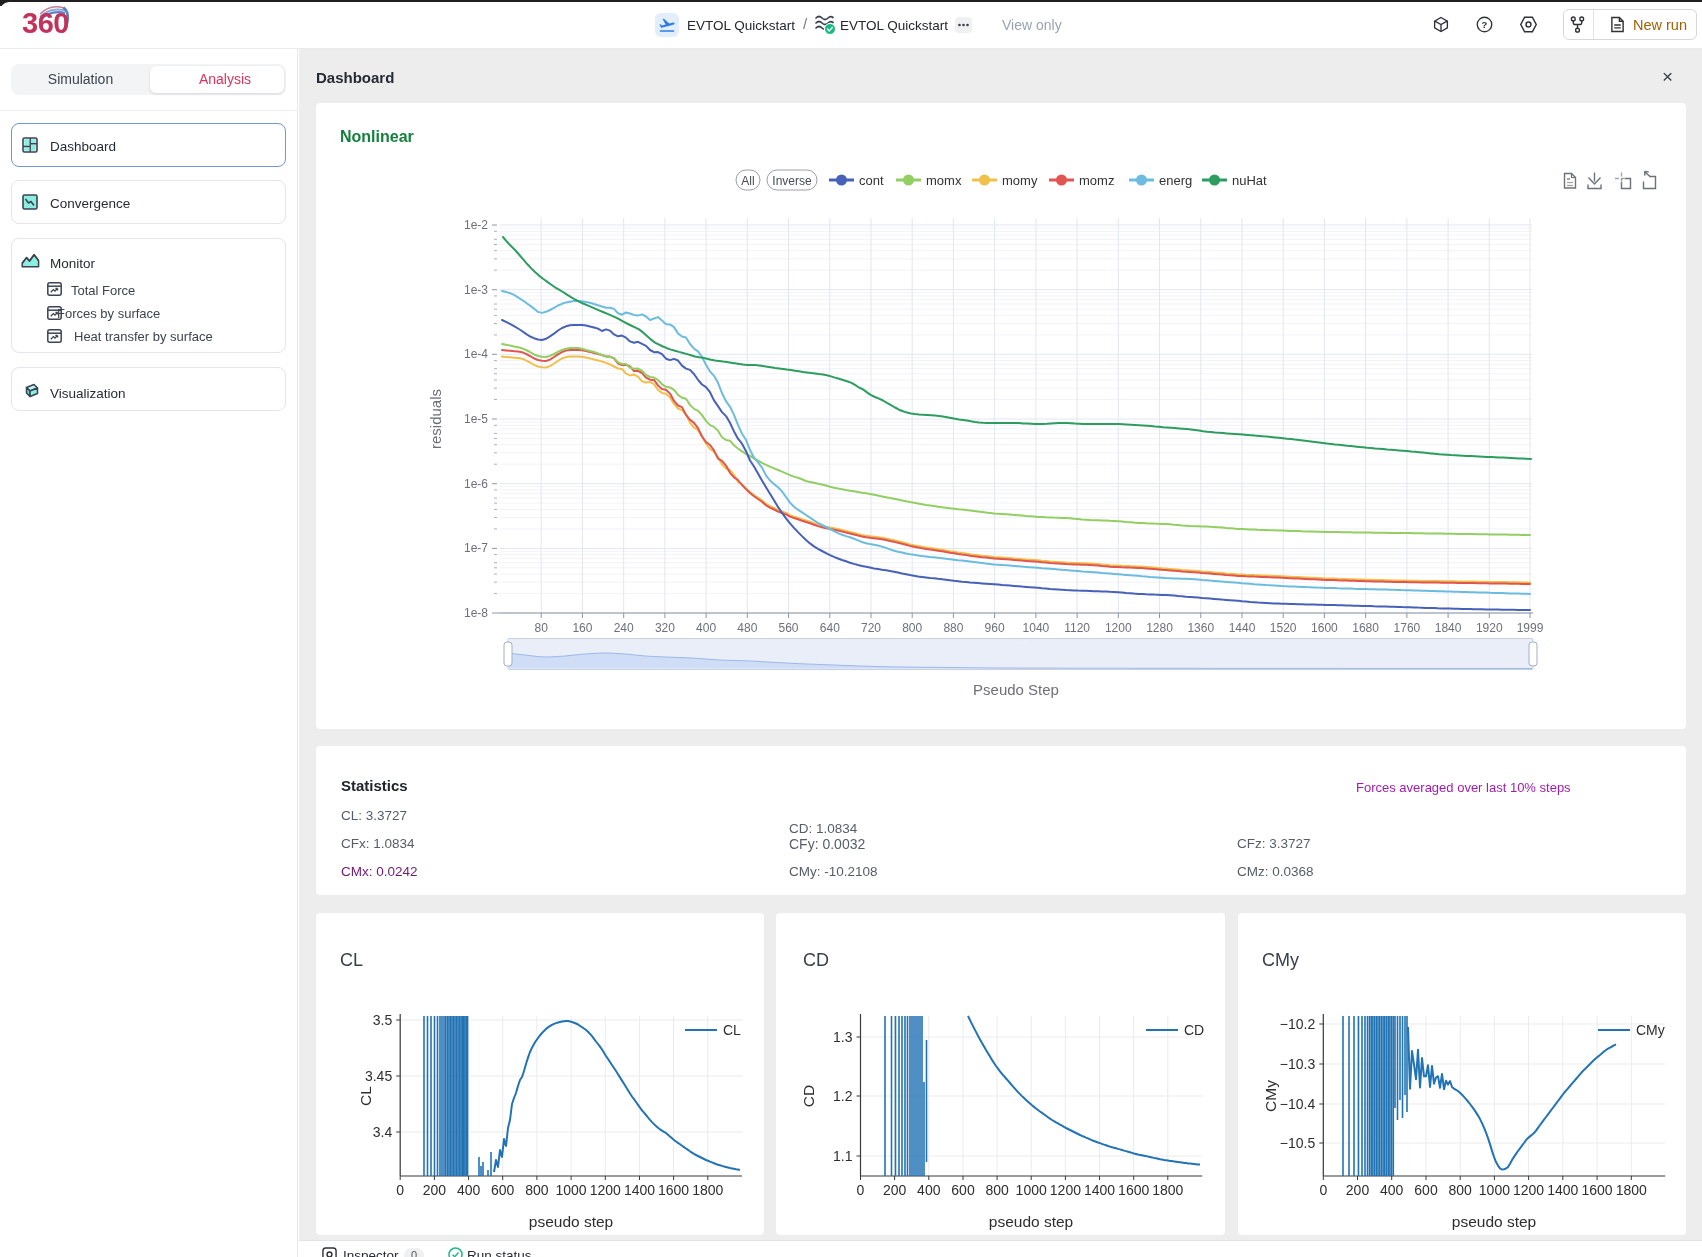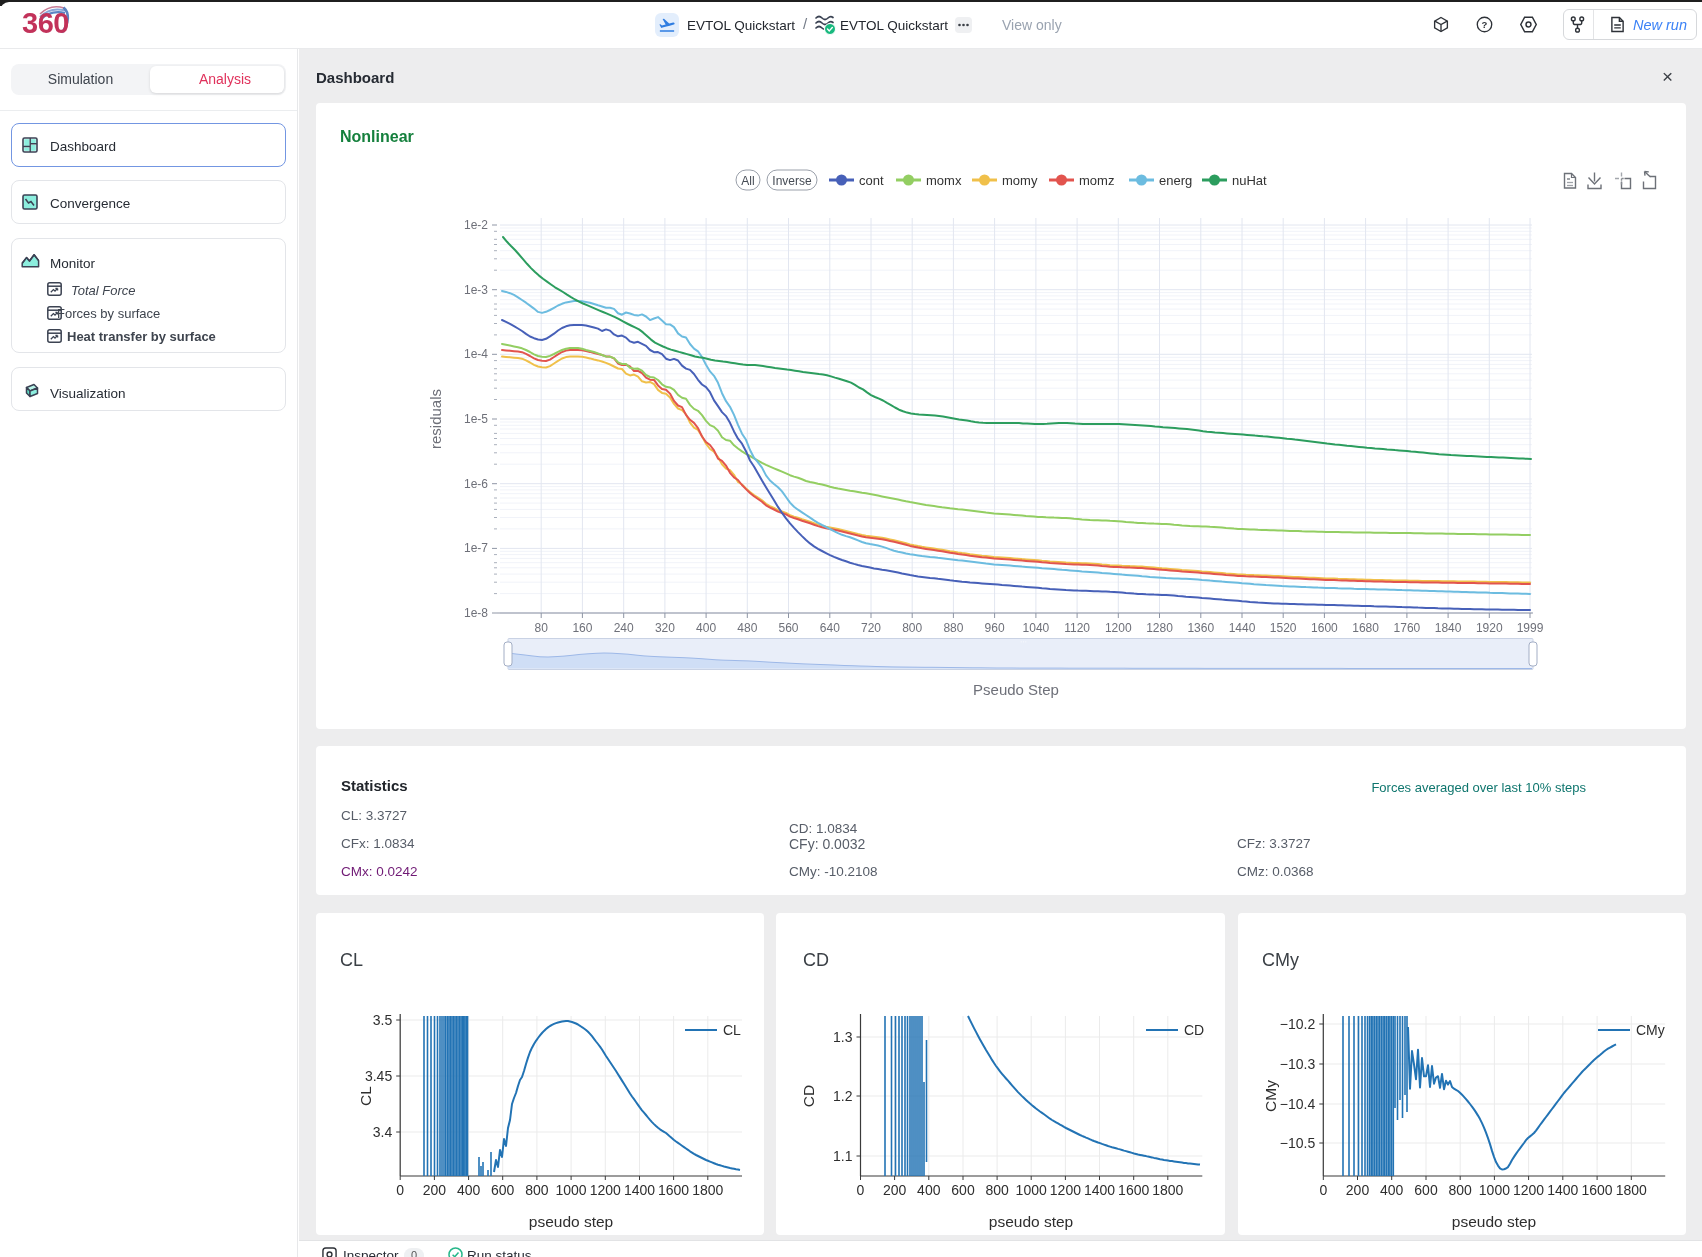--- a/index.html
+++ b/index.html
@@ -65,21 +65,21 @@
     <circle cx="3.5" cy="3" r="2" fill="none" stroke="#2e3238" stroke-width="1.5"></circle>
     <circle cx="12.5" cy="3" r="2" fill="none" stroke="#2e3238" stroke-width="1.5"></circle>
     <circle cx="8" cy="15" r="2" fill="none" stroke="#2e3238" stroke-width="1.5"></circle>
     <path d="M3.5 5 v2 q0 2 2.5 2 h4 q2.5 0 2.5 -2 V5 M8 9 v4" fill="none" stroke="#2e3238" stroke-width="1.5"></path>
   </svg>
   <svg class="abs" style="left:1610px;top:16px" width="15" height="17" viewBox="0 0 16 18">
     <path d="M2 1.5 h8 l4 4 V16.5 h-12 Z" fill="none" stroke="#2e3238" stroke-width="1.5"></path>
     <path d="M10 1.5 v4 h4" fill="none" stroke="#2e3238" stroke-width="1.5"></path>
     <path d="M4.5 9.5 h7 M4.5 12.5 h7" stroke="#2e3238" stroke-width="1.4"></path>
   </svg>
-  <div class="abs" style="left:1633px;top:17px;font-size:14.5px;color:#3b82f6;font-style:italic;">New run</div>
+  <div class="abs" style="left:1633px;top:17px;font-size:14.5px;color:#a16207;">New run</div>
 
   <div class="abs" style="left:0;top:49px;width:298px;height:1208px;background:#ffffff;border-right:1px solid #e7e8ea;"></div>
   <div class="abs" style="left:11px;top:64px;width:275px;height:31px;background:#f3f4f6;border-radius:8px;"></div>
   <div class="abs" style="left:11px;top:64px;width:139px;height:31px;font-size:14px;color:#3e444d;text-align:center;line-height:31px;">Simulation</div>
   <div class="abs" style="left:150px;top:66px;width:134px;height:27px;background:#ffffff;border-radius:6px;box-shadow:0 1px 3px rgba(0,0,0,0.12);"></div>
   <div class="abs" style="left:150px;top:66px;width:150px;height:27px;font-size:14px;color:#e0315b;text-align:center;line-height:27px;">Analysis</div>
   <div class="abs" style="left:0px;top:110px;width:297px;height:1px;background:#ebedef;"></div>
 
   <div class="abs" style="left:11px;top:123px;width:275px;height:44px;border:1px solid #7396e2;border-radius:8px;background:#fff;"></div>
   <svg class="abs" style="left:22px;top:137px" width="16" height="16">
@@ -103,52 +103,52 @@
   <svg class="abs" style="left:21px;top:251px" width="19" height="17">
     <path d="M1.2 15.8 v-3.6 l4.3 -5.6 3 3.4 4.6 -6.2 4.5 5.8 v6.2 Z" fill="#8ceede" stroke="#3b4254" stroke-width="1.5" stroke-linejoin="round"></path>
     <path d="M1.2 12.2 l4.3 -5.6 3 3.4 4.6 -6.2 4.5 5.8" fill="none" stroke="#3b4254" stroke-width="1.5" stroke-linejoin="round"></path>
   </svg>
   <div class="abs" style="left:50px;top:255.5px;font-size:13.5px;color:#272c34;">Monitor</div>
   <svg class="abs" style="left:47px;top:282px" width="15" height="14">
     <rect x="0.8" y="0.8" width="13.4" height="12.4" rx="2" fill="none" stroke="#3c4352" stroke-width="1.5"></rect>
     <path d="M1 4.2 h13" stroke="#3c4352" stroke-width="1.5"></path>
     <path d="M3.8 10.2 l2.6 -2.6 1.6 1.4 2.6 -2.6 M10.6 6.4 h-2.2 M10.6 6.4 v2.2" fill="none" stroke="#3c4352" stroke-width="1.3"></path>
   </svg>
-  <div class="abs" style="left:71px;top:282.5px;font-size:13px;color:#3e444e;font-style:italic;">Total Force</div>
+  <div class="abs" style="left:71px;top:282.5px;font-size:13px;color:#3e444e;">Total Force</div>
   <svg class="abs" style="left:47px;top:306px" width="15" height="14">
     <rect x="0.8" y="0.8" width="13.4" height="12.4" rx="2" fill="none" stroke="#3c4352" stroke-width="1.5"></rect>
     <path d="M1 4.2 h13" stroke="#3c4352" stroke-width="1.5"></path>
     <path d="M3.8 10.2 l2.6 -2.6 1.6 1.4 2.6 -2.6 M10.6 6.4 h-2.2 M10.6 6.4 v2.2" fill="none" stroke="#3c4352" stroke-width="1.3"></path>
   </svg>
   <div class="abs" style="left:57px;top:305.5px;font-size:13px;color:#3e444e;">Forces by surface</div>
   <svg class="abs" style="left:47px;top:329px" width="15" height="14">
     <rect x="0.8" y="0.8" width="13.4" height="12.4" rx="2" fill="none" stroke="#3c4352" stroke-width="1.5"></rect>
     <path d="M1 4.2 h13" stroke="#3c4352" stroke-width="1.5"></path>
     <path d="M3.8 10.2 l2.6 -2.6 1.6 1.4 2.6 -2.6 M10.6 6.4 h-2.2 M10.6 6.4 v2.2" fill="none" stroke="#3c4352" stroke-width="1.3"></path>
   </svg>
-  <div class="abs" style="left:67px;top:328.5px;font-size:13px;color:#3e444e;font-weight:bold;">Heat transfer by surface</div>
+  <div class="abs" style="left:74px;top:328.5px;font-size:13px;color:#3e444e;">Heat transfer by surface</div>
 
   <div class="abs" style="left:11px;top:367px;width:275px;height:44px;border:1px solid #e3e5e9;border-radius:8px;background:#fff;"></div>
   <svg class="abs" style="left:21px;top:382px" width="18" height="17">
     <path d="M5.5 5.5 L13 2.5 L16.5 6 L9 9 Z" fill="#b8f4e8" stroke="#3b4254" stroke-width="1.5" stroke-linejoin="round"></path>
     <path d="M5.5 5.5 L9 9 V14.5 L5.5 11 Z" fill="#5ed9c2" stroke="#3b4254" stroke-width="1.5" stroke-linejoin="round"></path>
     <path d="M9 9 L16.5 6 V11.5 L9 14.5 Z" fill="#8ceede" stroke="#3b4254" stroke-width="1.5" stroke-linejoin="round"></path>
   </svg>
   <div class="abs" style="left:50px;top:385.5px;font-size:13.5px;color:#272c34;">Visualization</div>
 
   <div class="abs" style="left:299px;top:49px;width:1403px;height:1208px;background:#ededee;"></div>
   <div class="abs" style="left:316px;top:69px;font-size:15px;font-weight:bold;color:#262b33;">Dashboard</div>
   <div class="abs" style="left:1662px;top:66px;font-size:19px;color:#3c4046;">×</div>
 
   <div class="abs" style="left:316px;top:103px;width:1370px;height:626px;background:#ffffff;border-radius:4px;"></div>
   <div class="abs" style="left:340px;top:128px;font-size:16px;font-weight:bold;color:#15803d;">Nonlinear</div>
 
   <div class="abs" style="left:316px;top:746px;width:1370px;height:149px;background:#ffffff;border-radius:4px;"></div>
   <div class="abs" style="left:341px;top:777px;font-size:15px;font-weight:bold;color:#21252b;">Statistics</div>
-  <div class="abs" style="left:1356px;top:780px;width:230px;font-size:13px;color:#0f766e;text-align:right;">Forces averaged over last 10% steps</div>
+  <div class="abs" style="left:1356px;top:780px;width:230px;font-size:13px;color:#a21caf;text-align:left;">Forces averaged over last 10% steps</div>
   <div class="abs" style="left:341px;top:808px;font-size:13.5px;color:#575d68;">CL: 3.3727</div>
   <div class="abs" style="left:789px;top:808px;font-size:13.5px;color:#575d68;margin-top:13px;">CD: 1.0834</div>
   <div class="abs" style="left:341px;top:836px;font-size:13.5px;color:#575d68;">CFx: 1.0834</div>
   <div class="abs" style="left:789px;top:836px;font-size:14px;color:#575d68;">CFy: 0.0032</div>
   <div class="abs" style="left:1237px;top:836px;font-size:13.5px;color:#575d68;">CFz: 3.3727</div>
   <div class="abs" style="left:341px;top:864px;font-size:13.5px;color:#701a75;">CMx: 0.0242</div>
   <div class="abs" style="left:789px;top:864px;font-size:13.5px;color:#575d68;">CMy: -10.2108</div>
   <div class="abs" style="left:1237px;top:864px;font-size:13.5px;color:#575d68;">CMz: 0.0368</div>
 
   <div class="abs" style="left:316px;top:913px;width:448px;height:322px;background:#ffffff;border-radius:4px;"></div>

